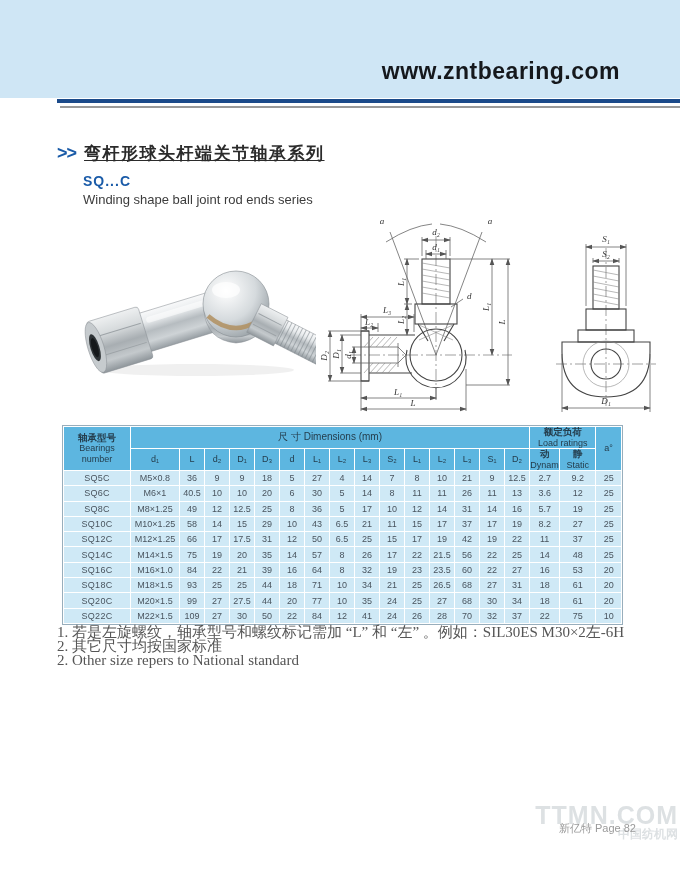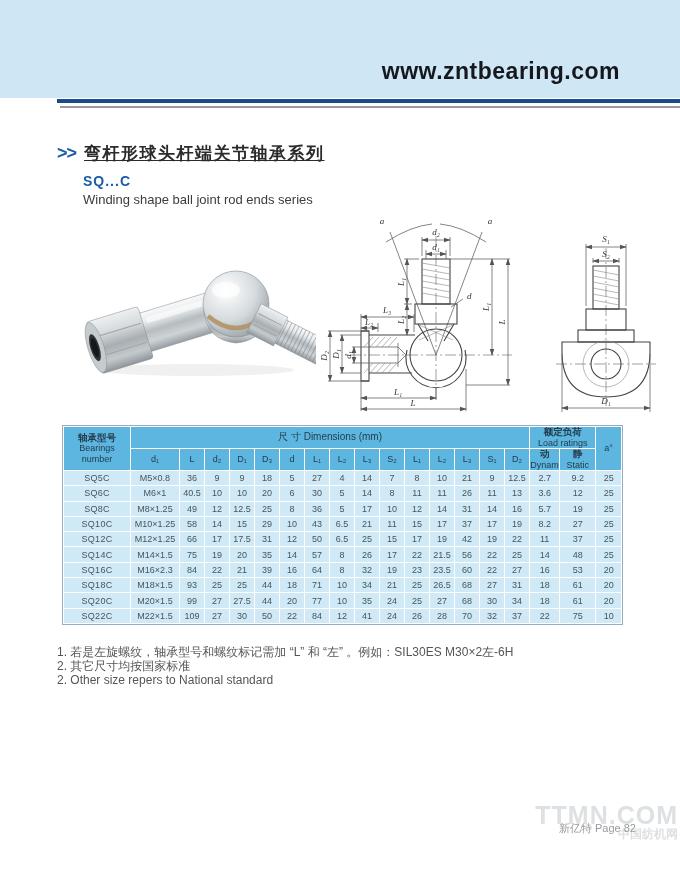--- a/index.html
+++ b/index.html
@@ -41,21 +41,21 @@
   th,td{border:1px solid #ffffff;padding:0;margin:0;overflow:hidden;white-space:nowrap;}
   thead th{background:#5db6e0;color:#243d4c;font-weight:normal;font-size:9px;
            text-align:center;line-height:10.5px;}
   thead .zh{font-weight:bold;font-size:9.5px;}
   #hdr-dim-title{height:21px;font-size:10px;}
   tbody td{background:#cfe9f6;color:#49545e;font-size:9px;text-align:center;height:14.3px;}
   tbody td:first-child{font-size:9px;}
   tbody td.model{letter-spacing:.3px;}
 
   
-  #notes{position:absolute;left:57px;top:645px;font-size:12px;color:#555;line-height:14px;}
+  #notes{position:absolute;left:57px;top:625px;font-size:15px;color:#555;line-height:14px;font-family:Liberation Serif, serif;}
 
   
   #watermark{position:absolute;right:2px;bottom:8px;text-align:right;color:#d2d7da;
     opacity:.75;font-weight:bold;line-height:1.0;}
   #watermark .w1{font-size:25px;letter-spacing:1px;}
   #watermark .w2{font-size:12px;}
   #page-num{position:absolute;right:44px;bottom:12px;font-size:11px;color:#9a9a9a;text-align:right;}
   #rule-bottom{position:absolute;left:50px;right:0;top:874px;height:2px;background:#a6a6a6;}
 </style>
 </head>
@@ -445,21 +445,21 @@
             <td>21.5</td>
             <td>56</td>
             <td>22</td>
             <td>25</td>
             <td>14</td>
             <td>48</td>
             <td>25</td>
           </tr>
           <tr>
             <td class="model">SQ16C</td>
-            <td>M16×2.3</td>
+            <td>M16×1.0</td>
             <td>84</td>
             <td>22</td>
             <td>21</td>
             <td>39</td>
             <td>16</td>
             <td>64</td>
             <td>8</td>
             <td>32</td>
             <td>19</td>
             <td>23</td>

